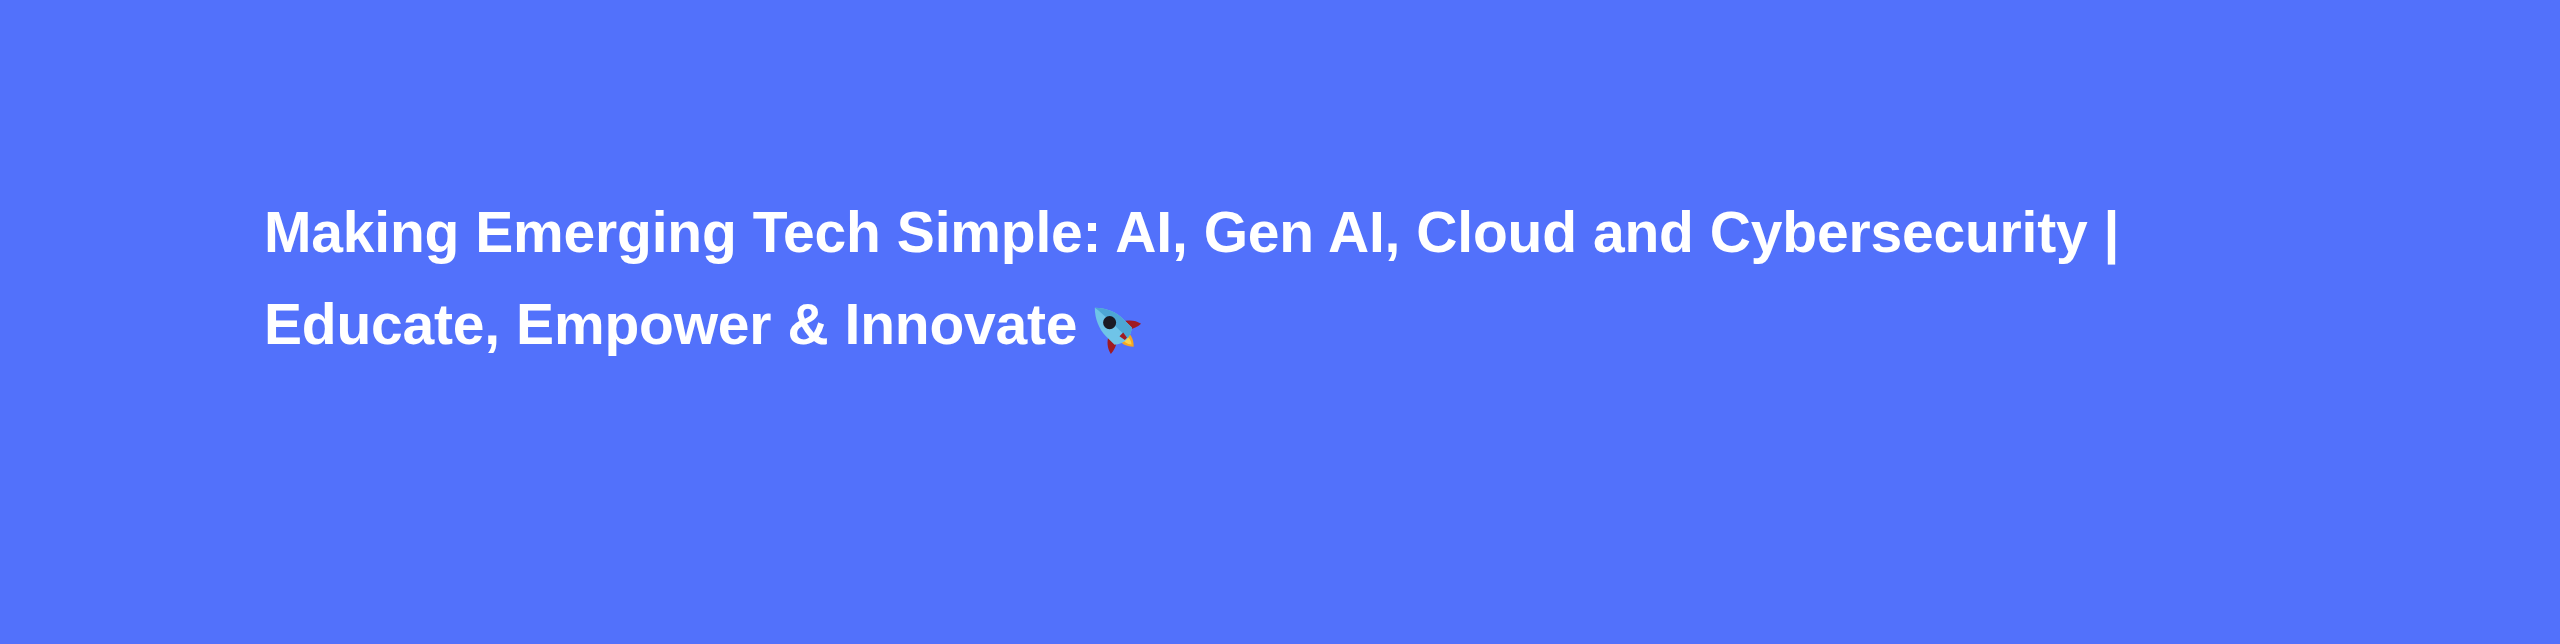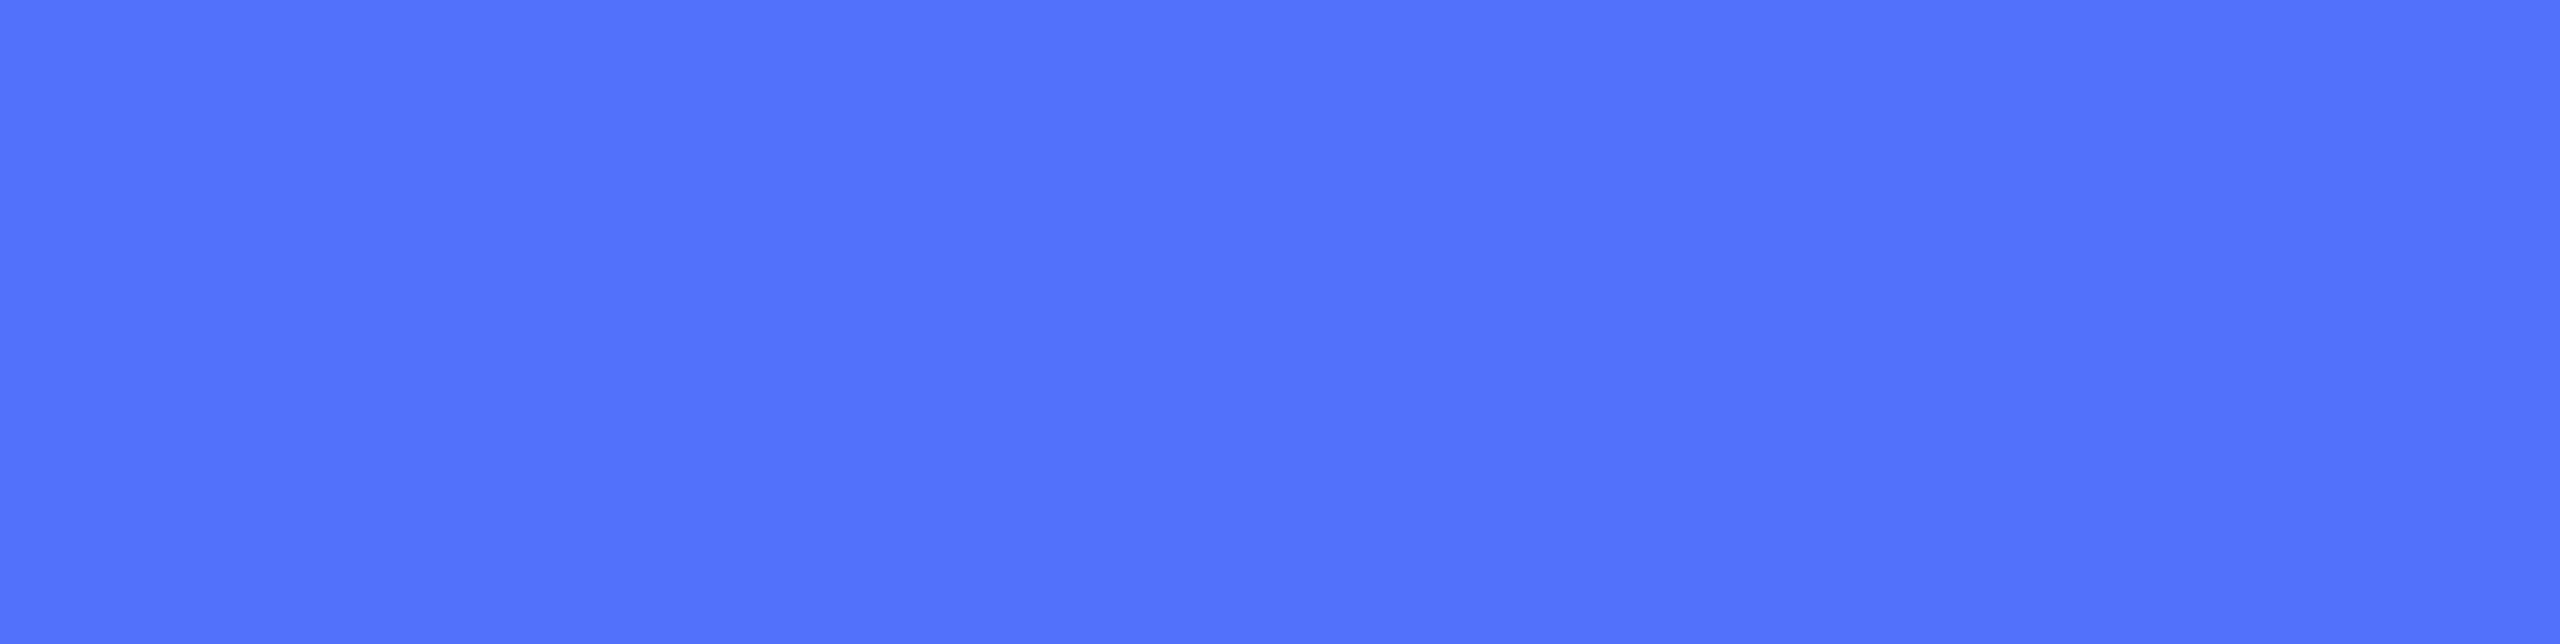--- a/index.html
+++ b/index.html
@@ -64,16 +64,40 @@
     height: 100%;
   }
 </style>
 </head>
 <body>
 
 <div id="banner" style="background-color: rgb(82, 113, 251);">
 
   <div id="headline-block">
     <h1 class="headline" style="color: rgb(255, 255, 255);">
+      <span class="line">Making Emerging Tech Simple: AI, Gen AI, Cloud and Cybersecurity |</span>
+      <span class="line">
+        <span>Educate, Empower &amp; Innovate</span><span class="rocket-emoji" aria-hidden="true">
+          <svg viewBox="0 0 64 64" xmlns="http://www.w3.org/2000/svg">
+            <g transform="rotate(-45 32 32)">
+
+              <path d="M32 64 C25 57 24.5 51 26 46 L38 46 C39.5 51 39 57 32 64 Z" fill="#f5a623"></path>
+              <path d="M32 60.5 C28.5 56.5 28.2 52.5 29.2 49 L34.8 49 C35.8 52.5 35.5 56.5 32 60.5 Z" fill="#fbd34d"></path>
+
+              <path d="M22 34 C14 38 9 44 7.5 51.5 C13 51 18 49.5 22 46.5 Z" fill="#a01a22"></path>
+
+              <path d="M42 34 C50 38 55 44 56.5 51.5 C51 51 46 49.5 42 46.5 Z" fill="#a01a22"></path>
+
+              <path d="M32 1 C41 10 46 22 46 33 L46 47 C42 50.5 37.5 52.5 32 52.5 C26.5 52.5 22 50.5 18 47 L18 33 C18 22 23 10 32 1 Z" fill="#6fc4e8"></path>
+
+              <path d="M32 1 C41 10 46 22 46 33 L46 47 C42.5 50 38.5 52 34 52.4 C34 36 34 14 32 1 Z" fill="#4da6d4"></path>
+
+              <circle cx="32" cy="25" r="7.5" fill="#1b1b24"></circle>
+              <path d="M26.2 21.2 A7.5 7.5 0 0 1 37.2 20.6 A7.5 7.5 0 0 0 26.2 21.2 Z" fill="#ffffff" opacity="0.85"></path>
+
+              <path d="M29 44 L35 44 L33.8 51.5 L30.2 51.5 Z" fill="#a01a22"></path>
+            </g>
+          </svg>
+        </span></span>
     </h1>
   </div>
 
 </div>
 
 </body></html>

